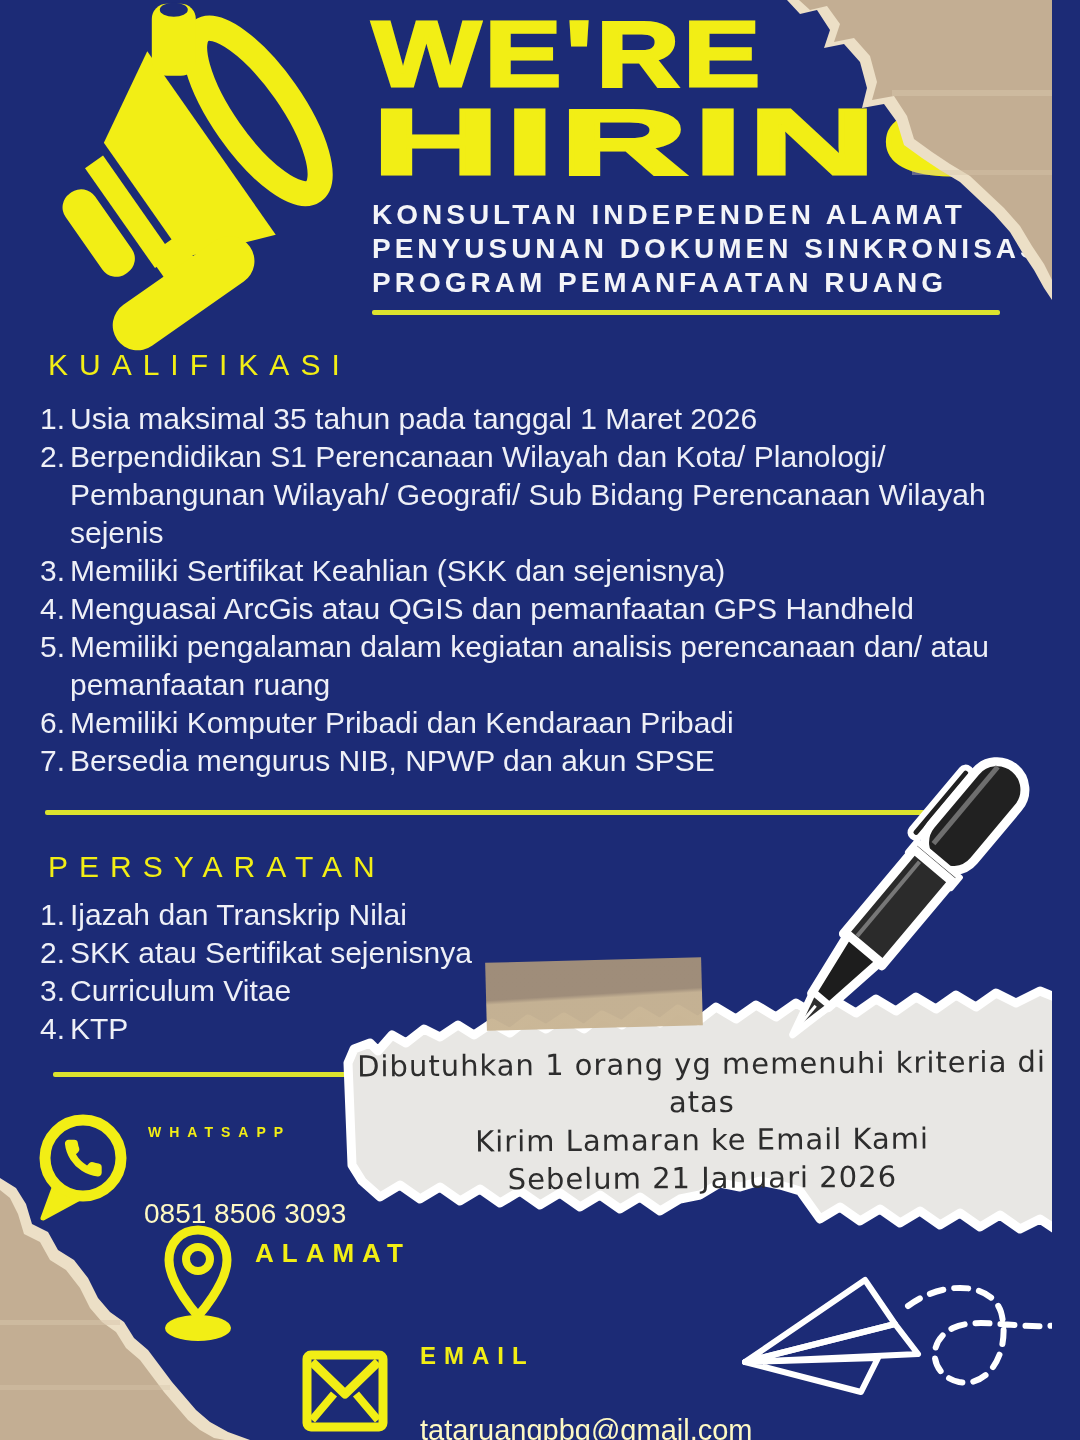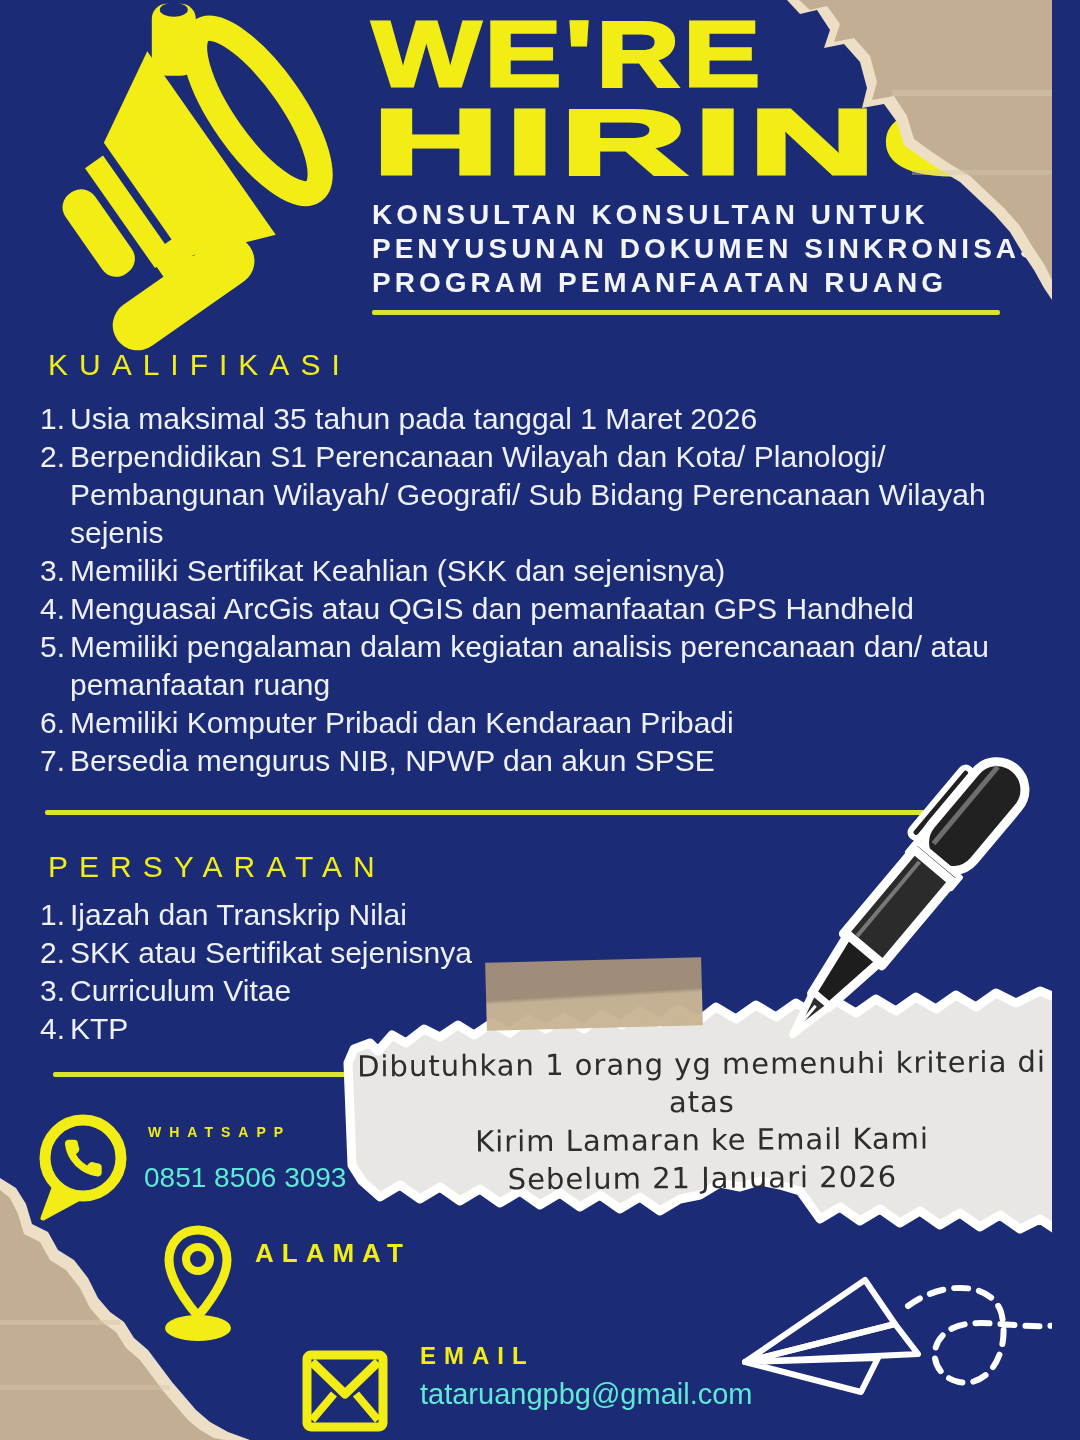--- a/index.html
+++ b/index.html
@@ -34,21 +34,21 @@
   
   .note-text{position:absolute;left:340px;top:1045px;width:724px;text-align:center;
     font-family:"DejaVu Sans",sans-serif;color:#2d2d2d;font-size:29px;line-height:38px;
     letter-spacing:1px;transform:rotate(-0.4deg);z-index:6;}
   .tape{position:absolute;left:486px;top:960px;width:216px;height:68px;z-index:5;
     transform:rotate(-1.5deg);
     background:linear-gradient(178deg,#a3907a 0%,#a3907a 50%,#c9b594 56%,#c9b594 100%);
     opacity:.97;}
   
   .contact-label{position:absolute;color:#f2ee15;font-weight:bold;letter-spacing:8px;white-space:nowrap;}
-  .contact-value{position:absolute;color:#5eead4;white-space:nowrap;}
+  .contact-value{position:absolute;color:#fef9c3;white-space:nowrap;margin-top:36px;}
   .z1{z-index:1}.z2{z-index:2}.z4{z-index:4}.z7{z-index:7}
 </style>
 </head>
 <body>
 
 <div class="poster">
 
   <svg class="abs z1" style="right:0;top:0;" width="280" height="300" viewBox="0 0 280 300">
     <path fill="#ecdfc6" d="M15,0 L28,14 L45,10 L58,30 L52,48 L72,44 L88,62 L95,88 L90,108 L112,104 L125,122 L132,145 L150,158 L168,170 L188,182 L205,198 L222,214 L238,232 L250,252 L262,270 L272,288 L280,300 L280,0 Z"></path>
     <path fill="#c3ae93" d="M27,0 L38,10 L55,6 L68,24 L62,42 L82,38 L98,56 L105,82 L100,100 L122,96 L135,116 L142,139 L160,152 L178,164 L198,176 L215,192 L232,208 L248,226 L260,246 L272,264 L280,280 L280,0 Z"></path>
@@ -75,21 +75,21 @@
       </g>
       <rect x="96" y="226" width="36" height="34"></rect>
       <rect x="22" y="252" width="162" height="50" rx="25"></rect>
     </g>
   </svg>
 
   <div class="title-line title-line1">WE'RE</div>
   <div class="title-line title-line2">HIRING</div>
 
   <div class="subtitle">
-    <div>KONSULTAN KONSULTAN UNTUK</div>
+    <div>KONSULTAN INDEPENDEN ALAMAT</div>
     <div>PENYUSUNAN DOKUMEN SINKRONISASI</div>
     <div>PROGRAM PEMANFAATAN RUANG</div>
   </div>
   <div class="rule rule1"></div>
 
   <div class="sec-heading" style="top:348px;">KUALIFIKASI</div>
   <div class="list" style="top:400px;">
     <div class="list-item">
       <span class="list-num">1.</span>
       <span class="list-text">Usia maksimal 35 tahun pada tanggal 1 Maret 2026</span>

